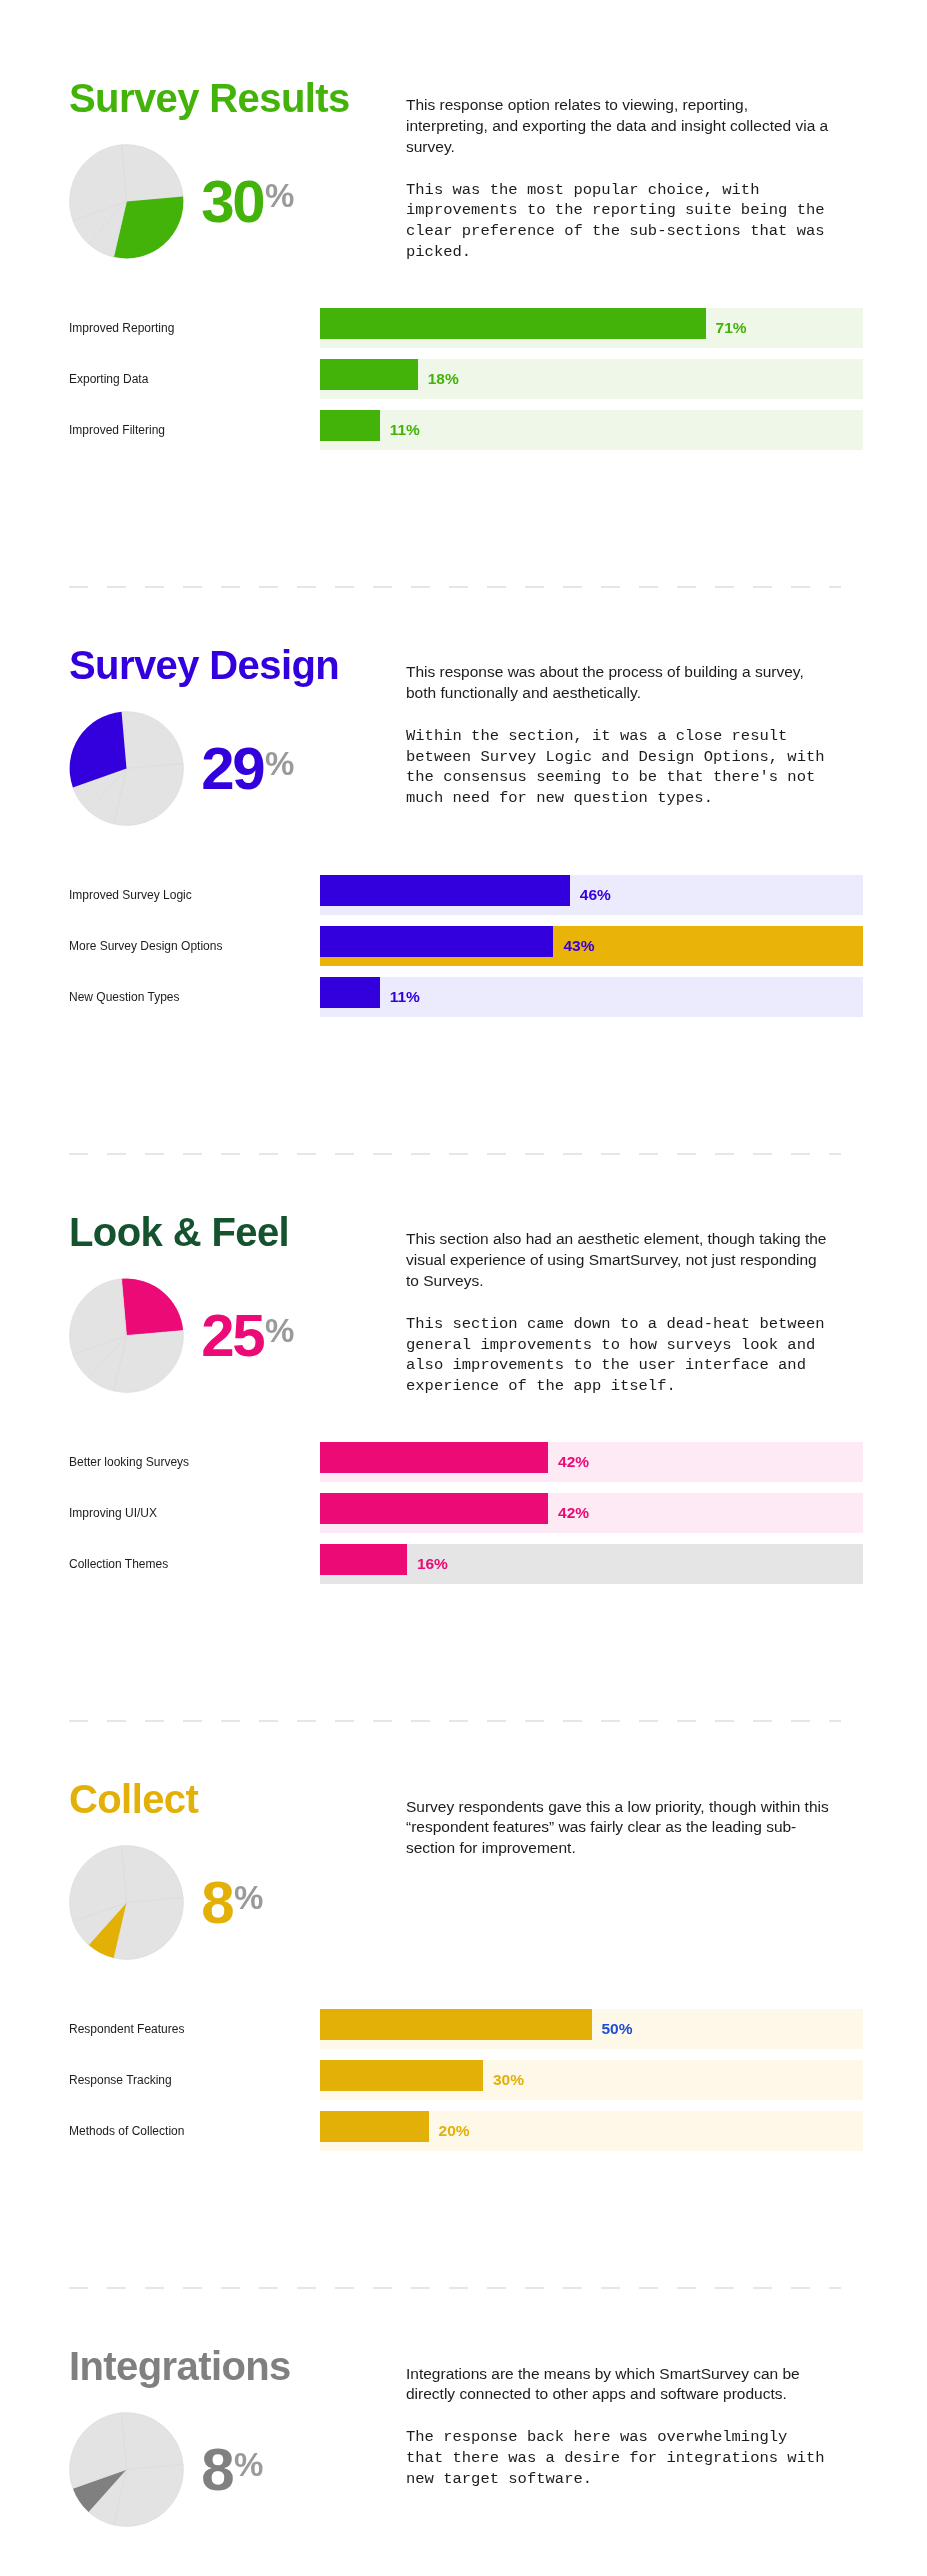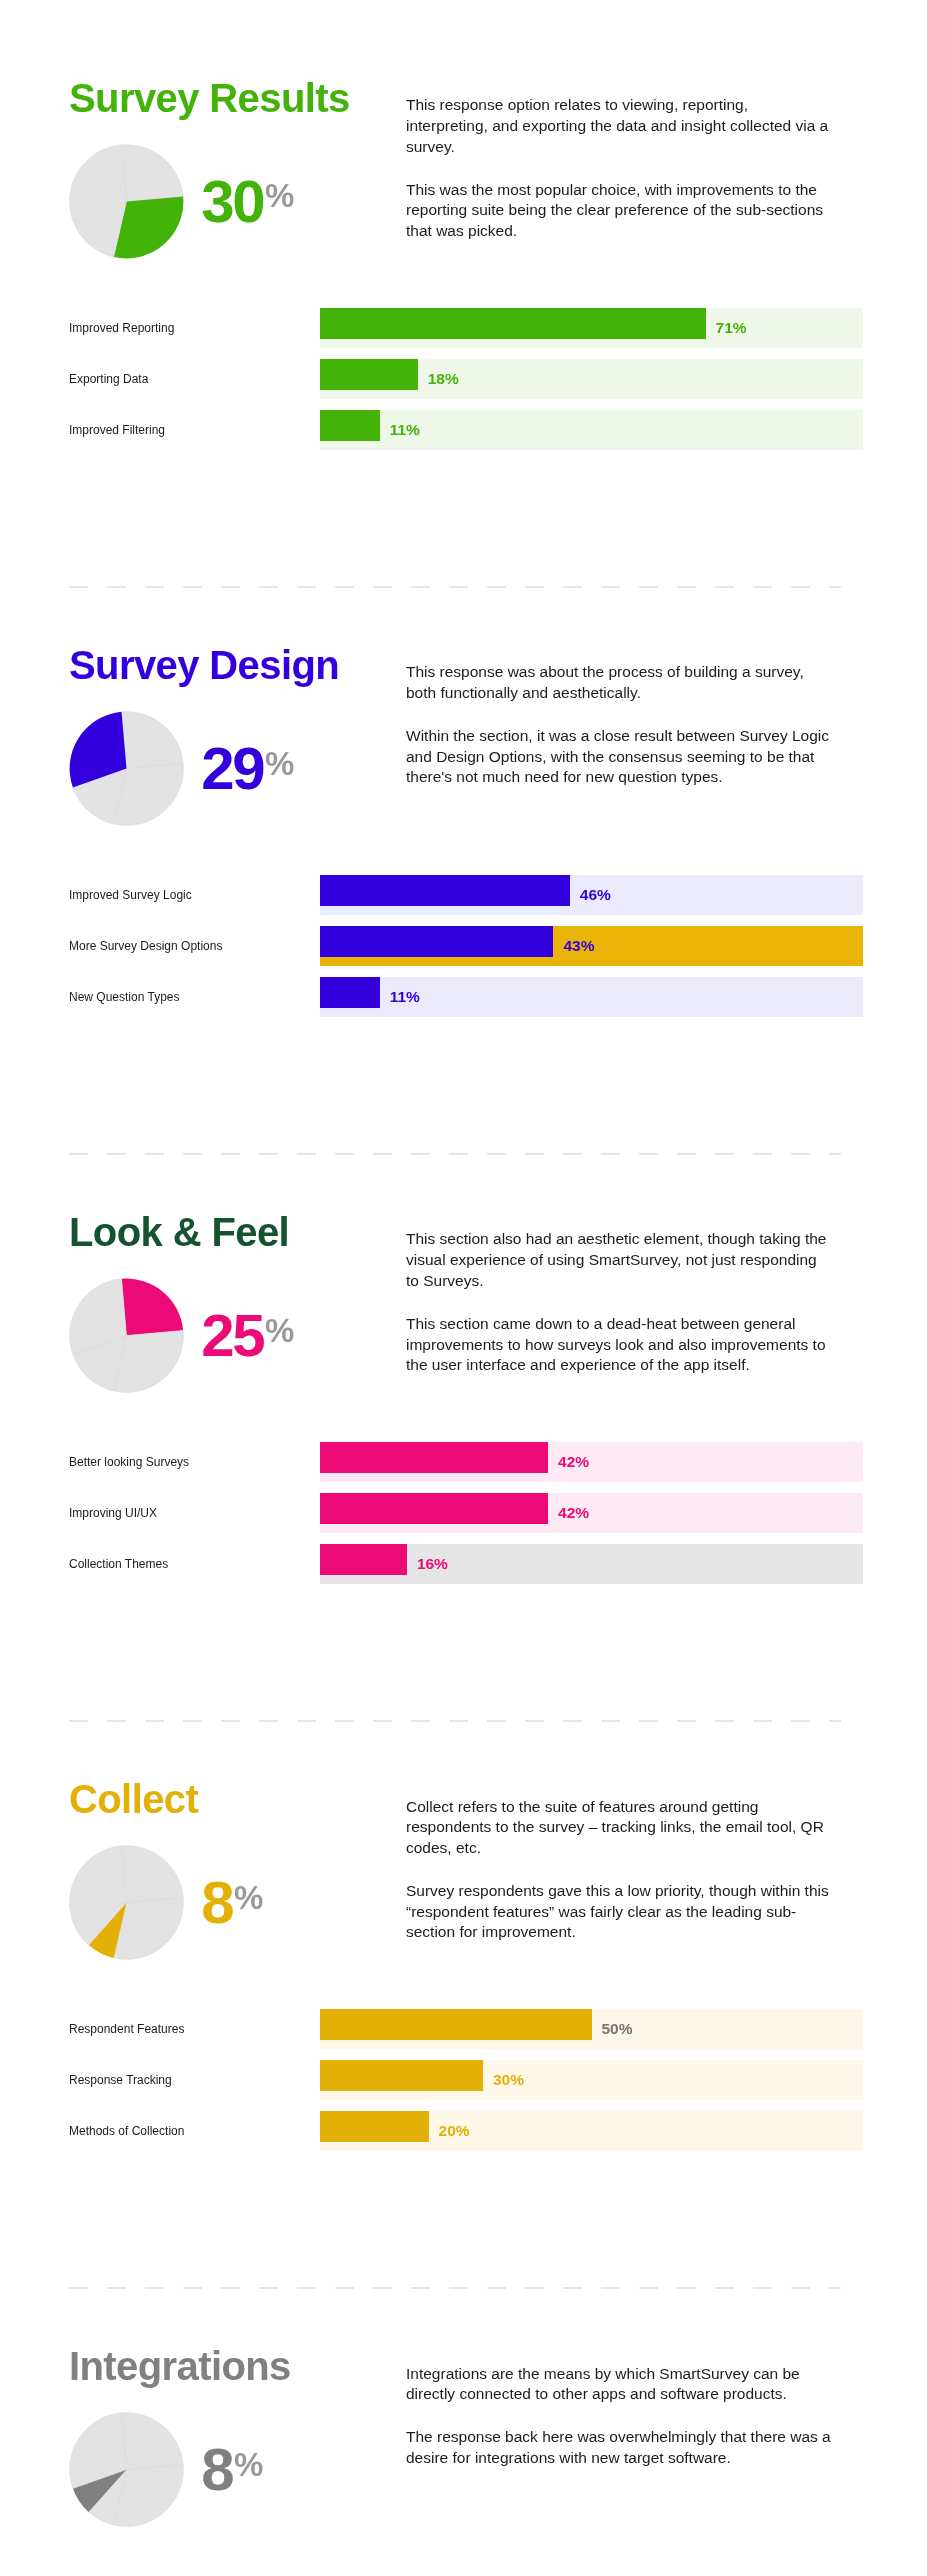--- a/index.html
+++ b/index.html
@@ -121,21 +121,21 @@
     max-width: 427px;
   }
 
   .para {
     font-size: 15.5px;
     line-height: 1.34;
     color: #1c1c1c;
     font-family: "Liberation Sans", sans-serif;
   }
 
-  .para + .para { margin-top: 22px; }
+  .para + .para { margin-top: 22px; font-family: Liberation Mono, monospace; }
 
   
   .bars {
     margin-top: 36px;
     padding-left: 69px;
     padding-right: 0;
   }
 
   .bar-row {
     display: flex;
@@ -368,30 +368,29 @@
                   <path d="M 93 93 L 6.22 123.56 A 92 92 0 0 1 84.98 1.35 Z" fill="#e3e3e3" stroke="#dadada" stroke-width="1"></path>
                 </svg>
               </div>
               <div class="big-number">
                 <span class="num" style="color:#e3b008">8</span>
                 <span class="pct">%</span>
               </div>
             </div>
           </div>
           <div class="right-col">
-            <div class="para">Collect refers to the suite of features around getting respondents to the survey – tracking links, the email tool, QR codes, etc.</div>
             <div class="para">Survey respondents gave this a low priority, though within this “respondent features” was fairly clear as the leading sub-section for improvement.</div>
           </div>
         </div>
         <div class="bars">
           <div class="bar-row">
             <div class="bar-label">Respondent Features</div>
             <div class="bar-track" style="background:#fdf8e8">
               <div class="bar-fill" style="width:50%;background:#e3b008"></div>
-              <div class="bar-value" style="left:calc(50% + 10px);color:#737373">50%</div>
+              <div class="bar-value" style="left:calc(50% + 10px);color:#1d4ed8">50%</div>
             </div>
           </div>
           <div class="bar-row">
             <div class="bar-label">Response Tracking</div>
             <div class="bar-track" style="background:#fdf8e8">
               <div class="bar-fill" style="width:30%;background:#e3b008"></div>
               <div class="bar-value" style="left:calc(30% + 10px);color:#e3b008">30%</div>
             </div>
           </div>
           <div class="bar-row">

